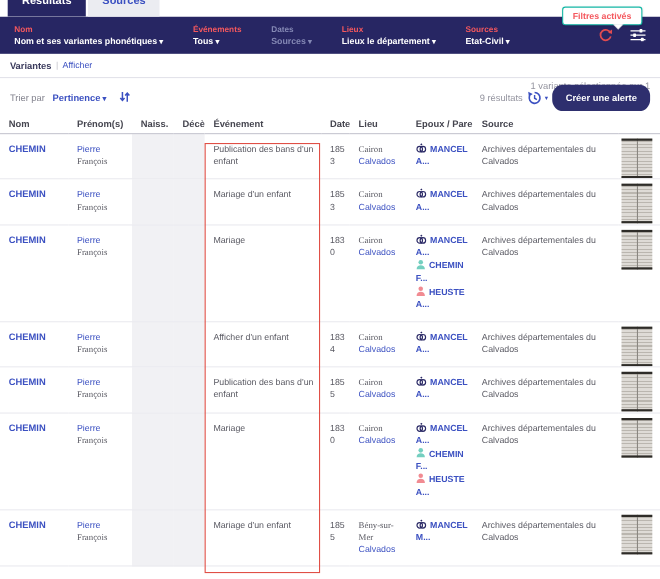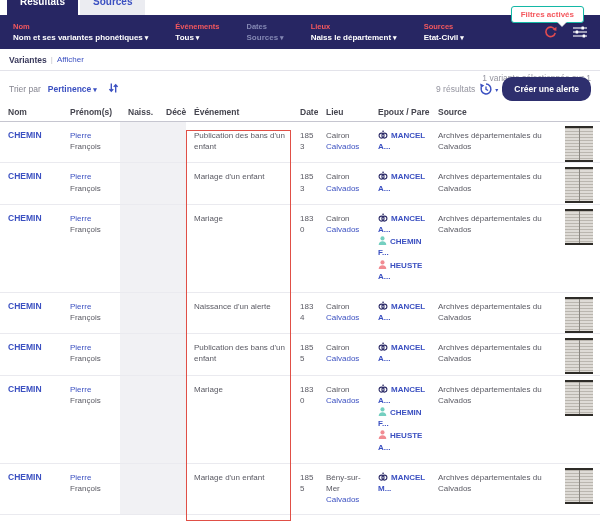--- a/index.html
+++ b/index.html
@@ -45,21 +45,21 @@
   .hist .caret{font-size:6px;}
   .btn-alert{background:#2e2f6e;color:#fff;font-size:8.5px;font-weight:bold;border:none;border-radius:10px;
     padding:7px 12px;cursor:pointer;font-family:inherit;}
   
   table{width:600px;border-collapse:collapse;table-layout:fixed;}
   th{font-size:8.5px;color:#45454f;text-align:left;padding:3px 2px 4px 8px;border-bottom:1px solid #c6c6d0;font-weight:bold;white-space:nowrap;overflow:hidden;}
   td{font-size:8px;color:#5a5a63;vertical-align:top;padding:8px 3px 9px 8px;border-bottom:1px solid #eaeaef;line-height:1.4;word-wrap:break-word;}
   .shade{background:#f1f1f4;}
   .lnk{color:#3b50c1;text-decoration:none;cursor:pointer;text-align:center;}
   .nom{font-weight:bold;font-size:8.5px;}
-  .blk{display:block;}
+  .blk{display:block;font-family:Liberation Serif, serif;}
   .plain{color:#5a5a63;}
   .c-evt{padding-left:8px;}
   .epx{margin-bottom:1px;}
   .epx .lnk{font-weight:bold;margin-left:3px;}
   .pre{white-space:pre-line;}
   .ic{vertical-align:-1px;}
   .c-thumb{padding:4px 0 0 3px;}
   .thumb{width:28px;height:36px;cursor:pointer;
     background:
       linear-gradient(#2e2c28,#2e2c28) 0 0/100% 2px no-repeat,
@@ -87,21 +87,21 @@
     <div class="fgroup">
       <div class="flabel">Événements</div>
       <div class="fvalue"><span>Tous</span><span class="caret">▾</span></div>
     </div>
     <div class="fgroup muted">
       <div class="flabel">Dates</div>
       <div class="fvalue"><span>Sources</span><span class="caret">▾</span></div>
     </div>
     <div class="fgroup">
       <div class="flabel">Lieux</div>
-      <div class="fvalue"><span>Naiss le département</span><span class="caret">▾</span></div>
+      <div class="fvalue"><span>Lieux le département</span><span class="caret">▾</span></div>
     </div>
     <div class="fgroup">
       <div class="flabel">Sources</div>
       <div class="fvalue"><span>Etat-Civil</span><span class="caret">▾</span></div>
     </div>
   </div>
   <div class="bar-icons">
     <svg width="13" height="13" viewBox="0 0 14 14">
       <path d="M11.9 4.4 A5.1 5.1 0 1 0 12.1 7.6" fill="none" stroke="#e14b50" stroke-width="1.7"></path>
       <polygon points="13.4,1.0 13.3,5.4 9.4,3.6" fill="#e14b50"></polygon>
@@ -245,21 +245,21 @@
         <td>Archives départementales du Calvados</td>
         <td class="c-thumb">
           <div class="thumb"></div>
         </td>
       </tr>
       <tr>
         <td class="c-nom"><a class="lnk nom">CHEMIN</a></td>
         <td class="c-pre"><a class="lnk">Pierre</a><span class="plain blk">François</span></td>
         <td class="shade"></td>
         <td class="shade"></td>
-        <td class="c-evt">Naissance d'un alerte</td>
+        <td class="c-evt">Afficher d'un enfant</td>
         <td>1834</td>
         <td><span class="blk">Cairon</span><a class="lnk">Calvados</a></td>
         <td>
           <div class="epx"><svg class="ic" width="10" height="9" viewBox="0 0 12 10">
               <rect x="5.2" y="0.3" width="1.7" height="1.7" transform="rotate(45 6.05 1.15)" fill="#2b2a66"></rect>
               <circle cx="4.3" cy="6.3" r="3" fill="none" stroke="#2b2a66" stroke-width="1.3"></circle>
               <circle cx="7.7" cy="6.3" r="3" fill="none" stroke="#2b2a66" stroke-width="1.3"></circle>
             </svg><a class="lnk pre">MANCEL A...</a></div>
         </td>
         <td>Archives départementales du Calvados</td>

